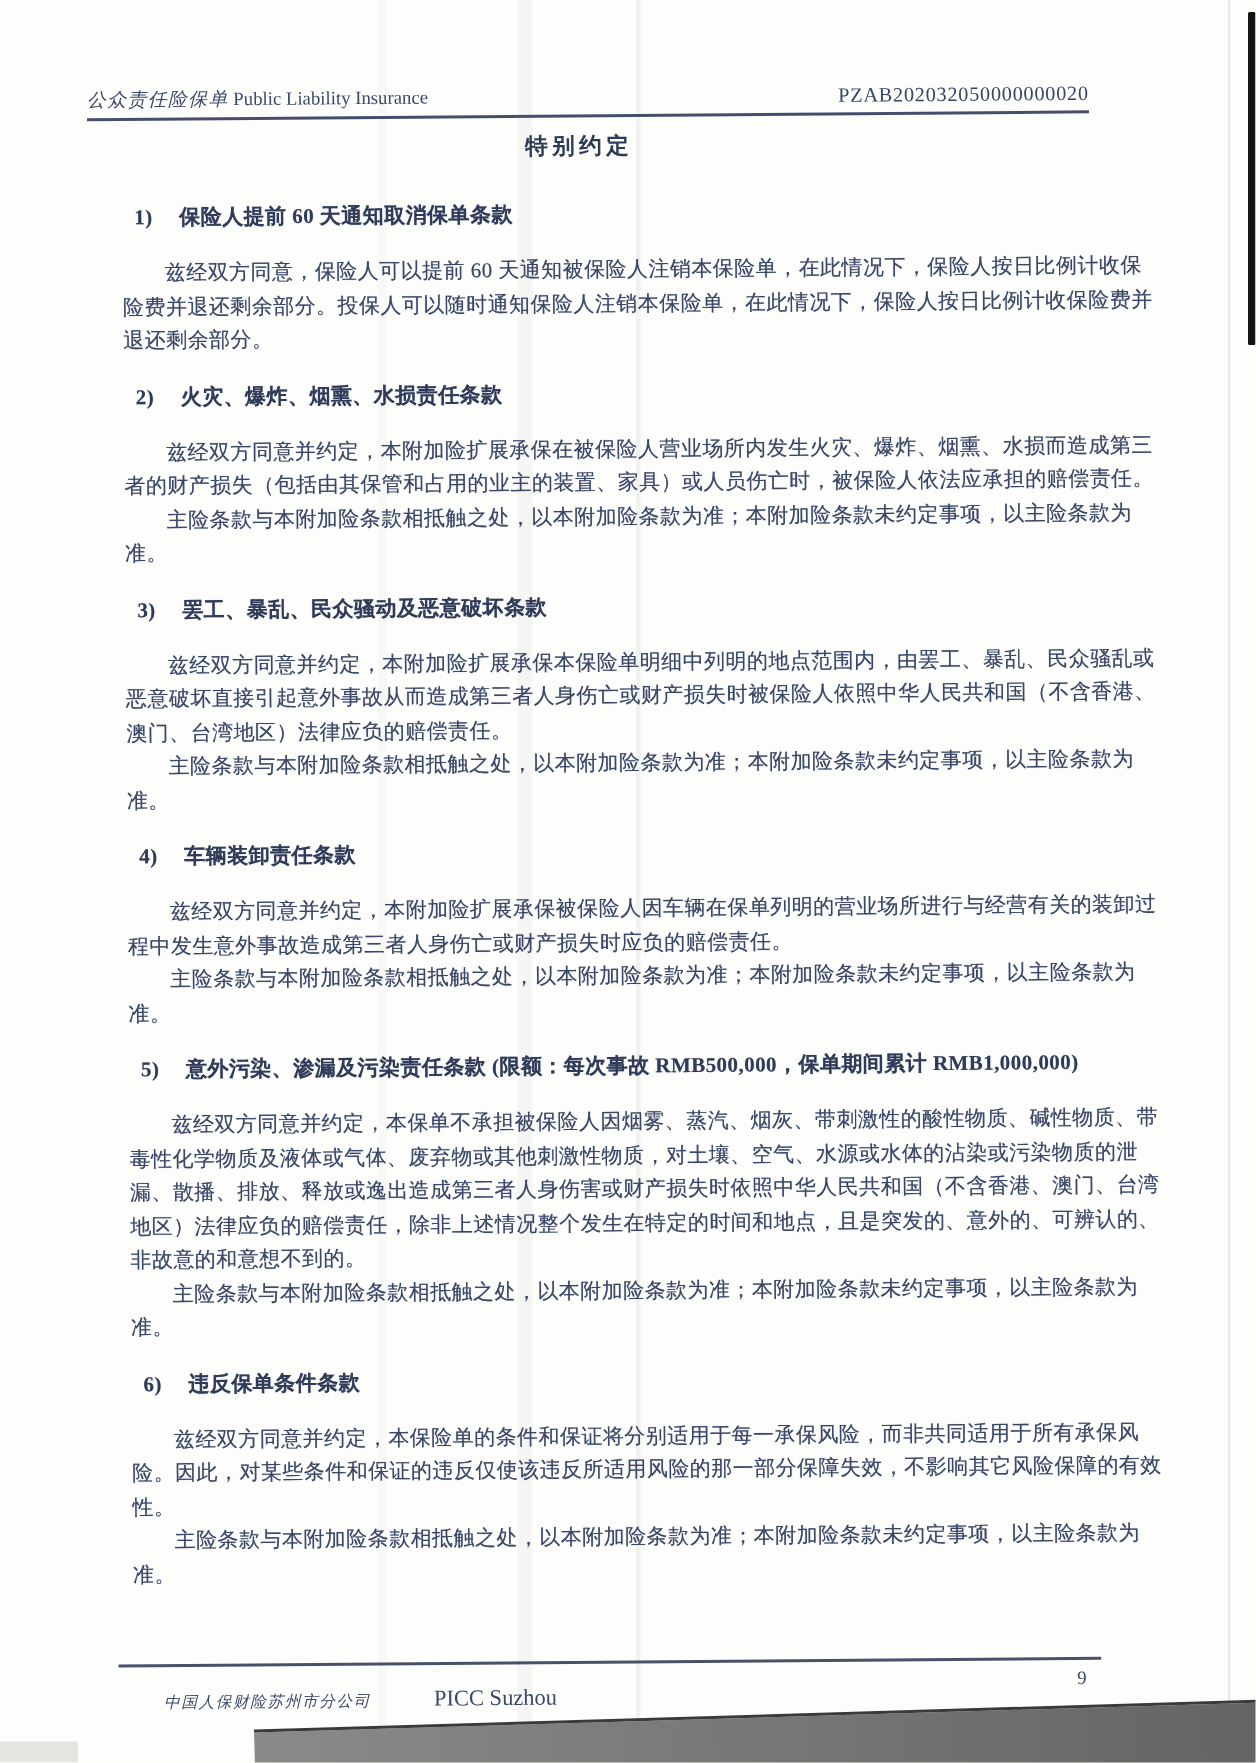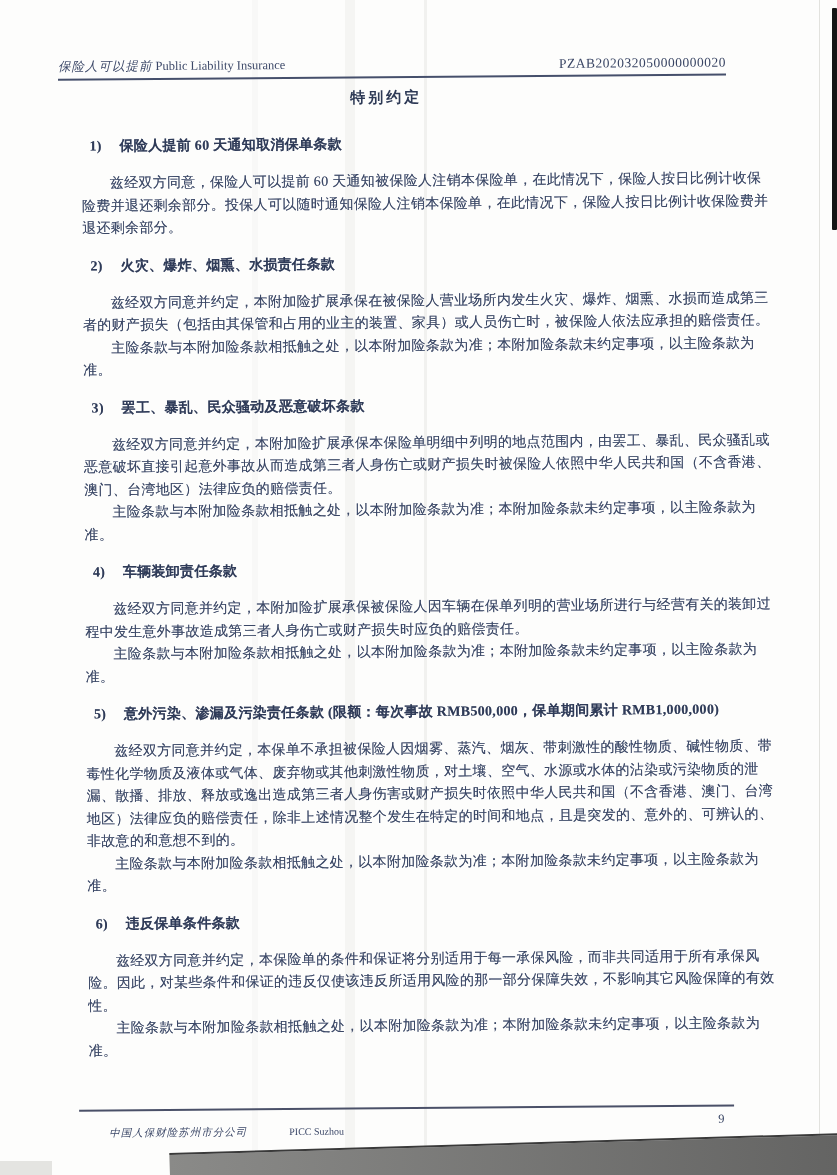--- a/index.html
+++ b/index.html
@@ -67,21 +67,21 @@
   .footer-rule {
     position: absolute; top: 1107px; left: 75px; width: 655px;
     border-top: 2px solid #4a5068;
   }
   .footer-row {
     position: absolute; top: 1124px; left: 105px;
     display: flex; align-items: baseline; gap: 42px;
     color: #3c4868;
   }
   .footer-cn { font-size: 10.5px; letter-spacing: 1px; font-style: italic; }
-  .footer-en { font-size: 10px; }
+  .footer-en { font-size: 15px; }
   .page-number { position: absolute; top: 1114px; left: 714px; font-size: 12.5px; color: #394564; }
 
   
   .black-strip-right {
     position: absolute; right: 0; top: 8px; width: 5px; height: 222px;
     background: #151515; border-radius: 1px;
   }
   .bottom-band {
     position: absolute; left: 170px; bottom: -26px; width: 760px; height: 46px;
     background: linear-gradient(90deg, #8a8a88, #5f5f5e);
@@ -101,21 +101,21 @@
 
   <div class="streak s1"></div>
   <div class="streak s2"></div>
   <div class="streak s3"></div>
   <div class="paper-edge-line"></div>
 
   <div class="scan">
 
     <div class="header">
       <div class="header-left">
-        <span class="cn">保险人可以提前</span>
+        <span class="cn">公众责任险保单</span>
         <span class="en">Public Liability Insurance</span>
       </div>
       <div class="header-right">PZAB202032050000000020</div>
     </div>
 
     <div class="doc-title">特别约定</div>
 
     <div class="clauses">
 
       <div class="clause">

